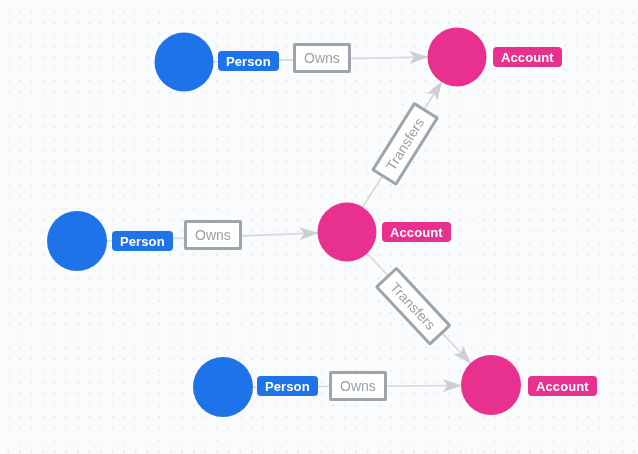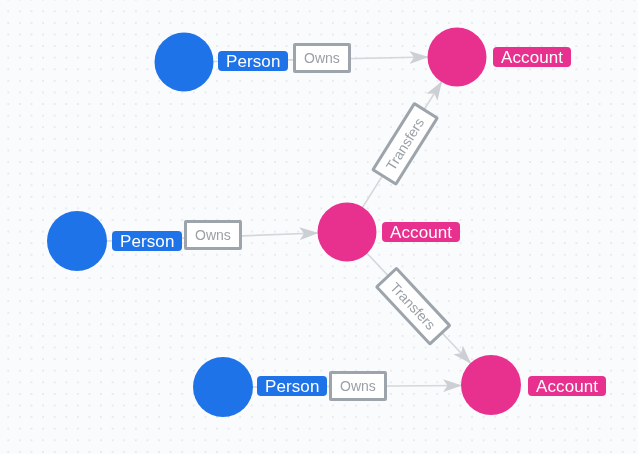--- a/index.html
+++ b/index.html
@@ -13,23 +13,23 @@
     background-size: 11.6px 11.6px;
     background-position: 2.5px 5.5px;
     font-family: "Liberation Sans", sans-serif;
   }
   .edges-svg { position: absolute; left: 0; top: 0; }
   .edge-line { fill: none; stroke-width: 1.6px; }
 
   .badge {
     position: absolute;
     display: inline-block;
-    font-size: 17px;
+    font-size: 13px;
     line-height: 15px;
-    font-weight: 400;
+    font-weight: 700;
     padding: 2.5px 8px;
     border-radius: 4px;
     white-space: nowrap;
     letter-spacing: .1px;
   }
   .badge-person-top    { left: 218px; top: 51px; }
   .badge-account-top   { left: 493px; top: 47px; }
   .badge-person-mid    { left: 112px; top: 231px; }
   .badge-account-mid   { left: 382px; top: 222px; }
   .badge-person-bot    { left: 257px; top: 376px; }

